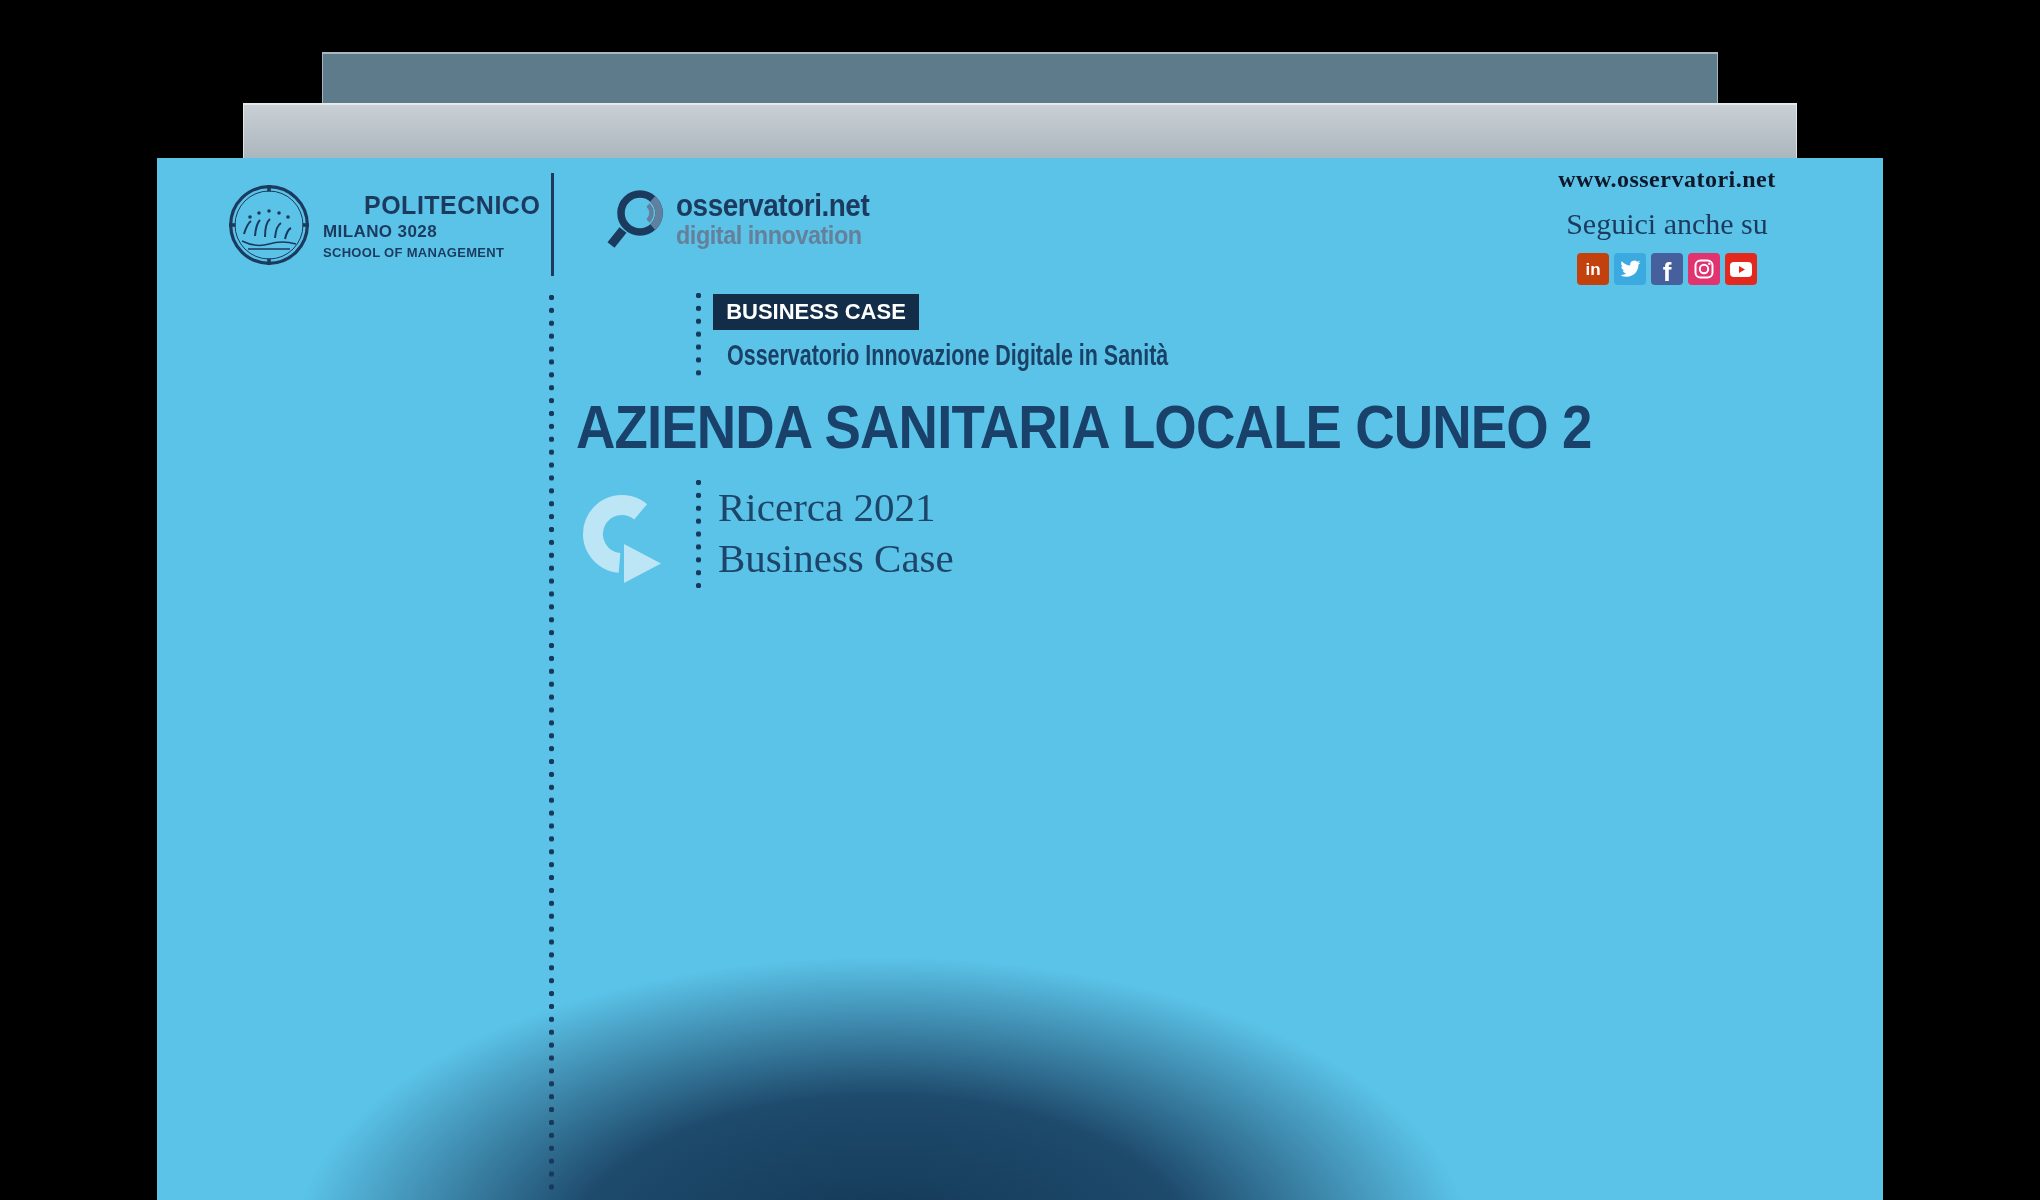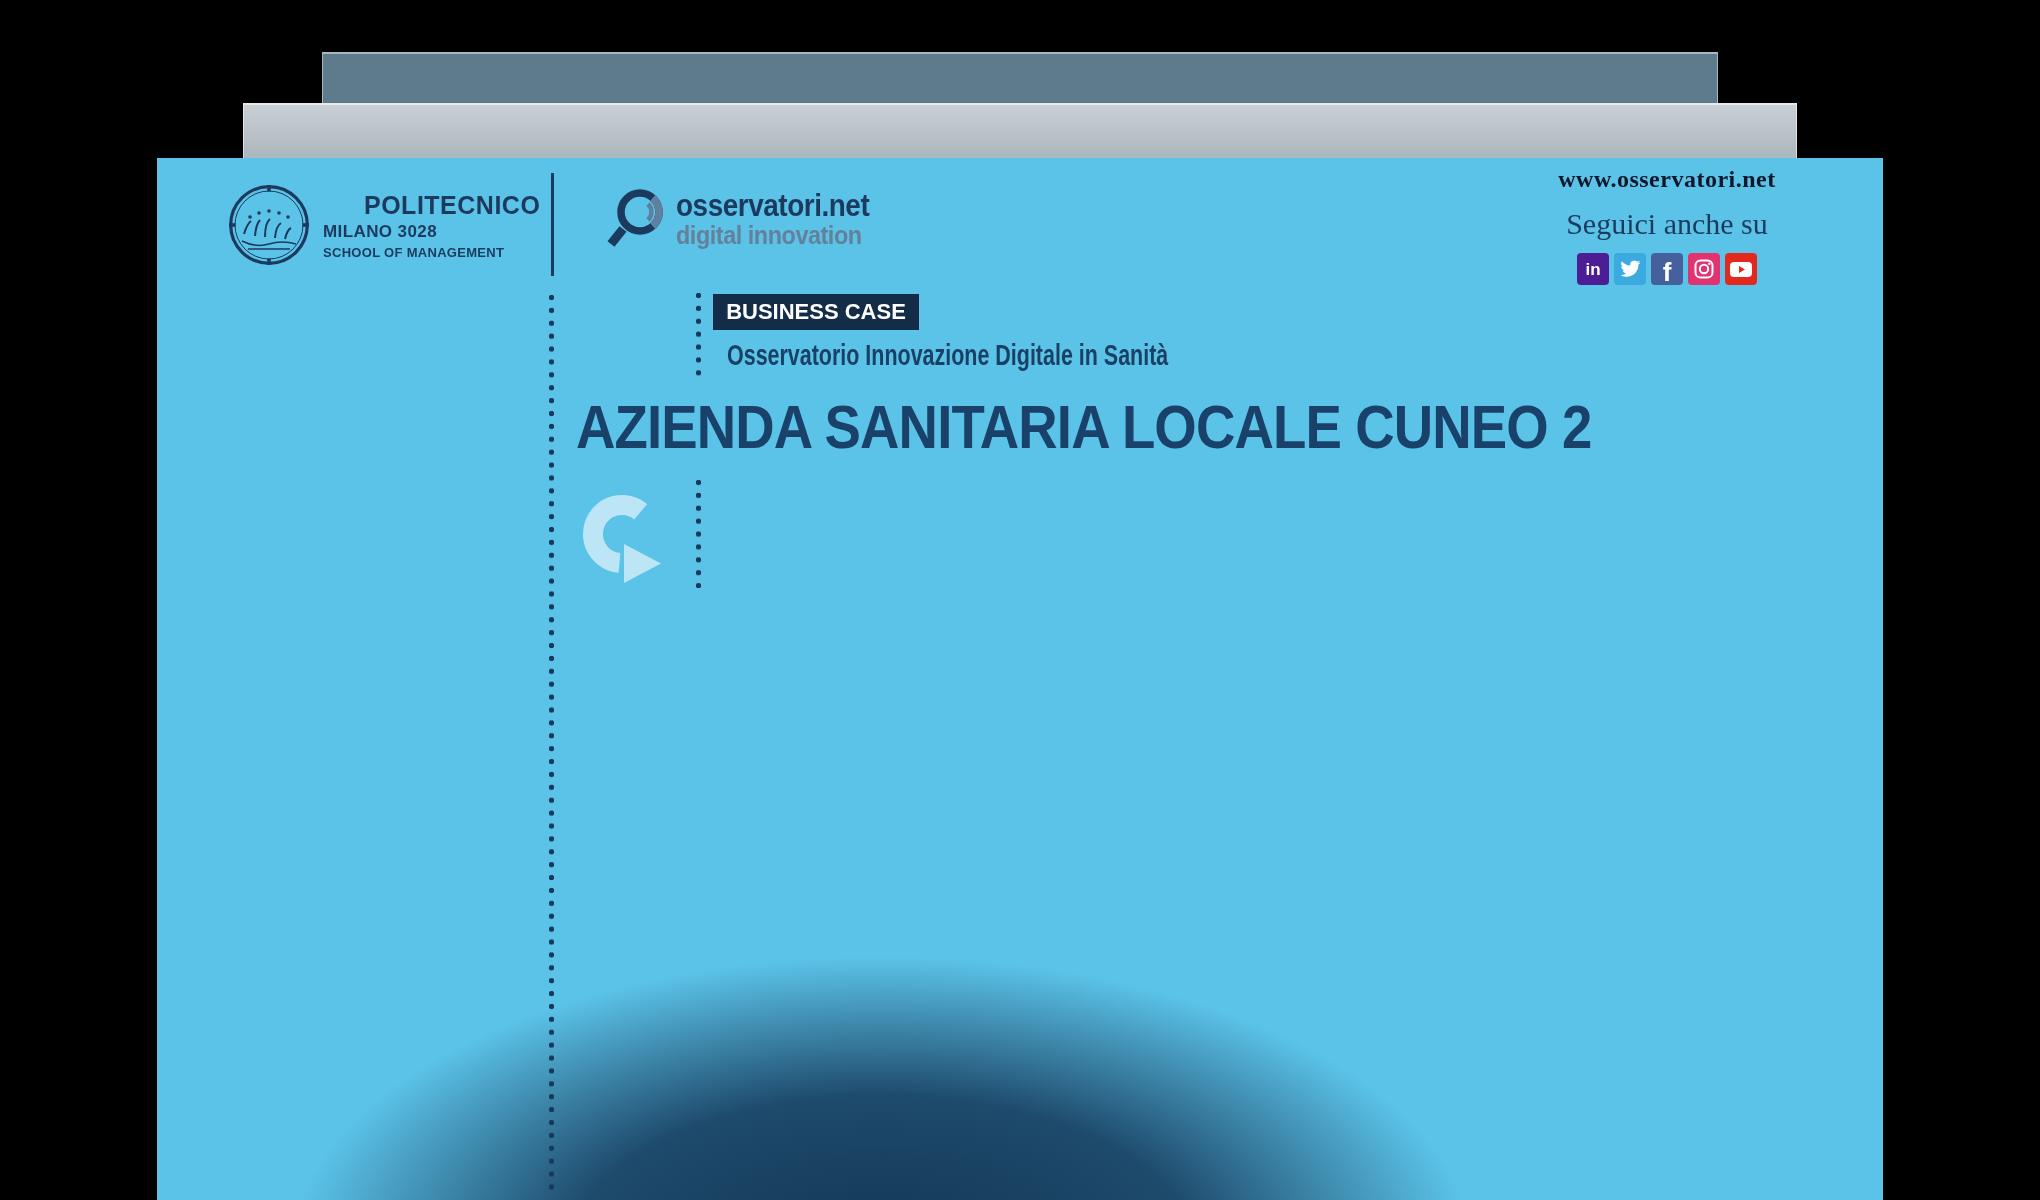--- a/index.html
+++ b/index.html
@@ -24,21 +24,21 @@
   .polimi{position:absolute;left:71px;top:26px;display:flex;align-items:center;}
   .polimi-seal{width:82px;height:82px;}
   .polimi-text{margin-left:13px;color:#1b3a5e;}
   .polimi-name{font-size:25px;font-weight:bold;letter-spacing:.5px;margin-left:41px;}
   .polimi-l2{font-size:17px;font-weight:bold;margin-top:2px;letter-spacing:.4px;}
   .polimi-l3{font-size:13px;font-weight:bold;margin-top:3px;letter-spacing:.3px;}
 
   .logo-divider{position:absolute;left:394px;top:15px;width:3px;height:103px;background:#1b3a5e;}
 
   
-  .ossnet{position:absolute;left:447px;top:27px;display:flex;align-items:center;}
+  .ossnet{position:absolute;left:447px;top:27px;display:flex;align-items:flex-end;}
   .oss-mag{width:64px;height:64px;}
   .oss-text{margin-left:8px;margin-top:3px;}
   .oss-brand{font-size:31px;font-weight:bold;color:#1b3a5e;transform:scaleX(.9);transform-origin:left;display:inline-block;letter-spacing:-.5px;}
   .oss-tag{font-size:26px;font-weight:bold;color:#64809b;margin-top:-4px;transform:scaleX(.9);transform-origin:left;display:inline-block;letter-spacing:-.5px;}
 
   
   .follow{position:absolute;left:1350px;top:8px;width:320px;text-align:center;}
   .site-url{font-size:24px;font-weight:bold;color:#0f172a;letter-spacing:.5px;}
   .follow-label{font-size:30px;color:#1b3a5e;margin-top:14px;}
   .social-row{margin-top:12px;display:flex;justify-content:center;gap:5px;}
@@ -115,21 +115,21 @@
       <div class="oss-text">
         <div><span class="oss-brand">osservatori.net</span></div>
         <div><span class="oss-tag">digital innovation</span></div>
       </div>
     </div>
 
     <div class="follow">
       <div class="site-url serif">www.osservatori.net</div>
       <div class="follow-label serif">Seguici anche su</div>
       <div class="social-row">
-        <div class="sicon" style="background: #4c1d95;">
+        <div class="sicon" style="background: #c2410c;">
           <span class="li-glyph">in</span>
         </div>
         <div class="sicon" style="background: rgb(59, 170, 225);">
           <svg width="22" height="22" viewBox="0 0 24 24">
             <path fill="#fff" d="M23.4 4.8c-.8.36-1.66.6-2.56.72a4.5 4.5 0 0 0 1.97-2.48c-.87.52-1.83.9-2.86 1.1a4.48 4.48 0 0 0-7.63 4.08A12.7 12.7 0 0 1 3.1 3.57a4.48 4.48 0 0 0 1.39 5.98 4.44 4.44 0 0 1-2.03-.56v.06a4.48 4.48 0 0 0 3.6 4.39c-.66.18-1.36.2-2.02.08a4.48 4.48 0 0 0 4.18 3.11A9 9 0 0 1 1.6 18.5a12.67 12.67 0 0 0 6.87 2.01c8.24 0 12.75-6.83 12.75-12.75l-.01-.58a9.1 9.1 0 0 0 2.19-2.38z"></path>
           </svg>
         </div>
         <div class="sicon" style="background: rgb(69, 96, 156);">
           <span class="fb-glyph">f</span>
         </div>
@@ -159,15 +159,19 @@
 
     <div class="series">Osservatorio Innovazione Digitale in Sanità</div>
 
     <h1 class="title">AZIENDA SANITARIA LOCALE CUNEO 2</h1>
 
     <svg class="refresh" viewBox="0 0 88 102">
       <path d="M 62.6 23.8 A 29 29 0 1 0 41.5 74.9" fill="none" stroke="#BCE5F6" stroke-width="20"></path>
       <polygon points="46,56 46,95 83,75.5" fill="#BCE5F6"></polygon>
     </svg>
 
+    <div class="research serif">
+      <div>Ricerca 2021</div>
+      <div>Business Case</div>
+    </div>
 
   </div>
 </div>
 
 </body></html>

